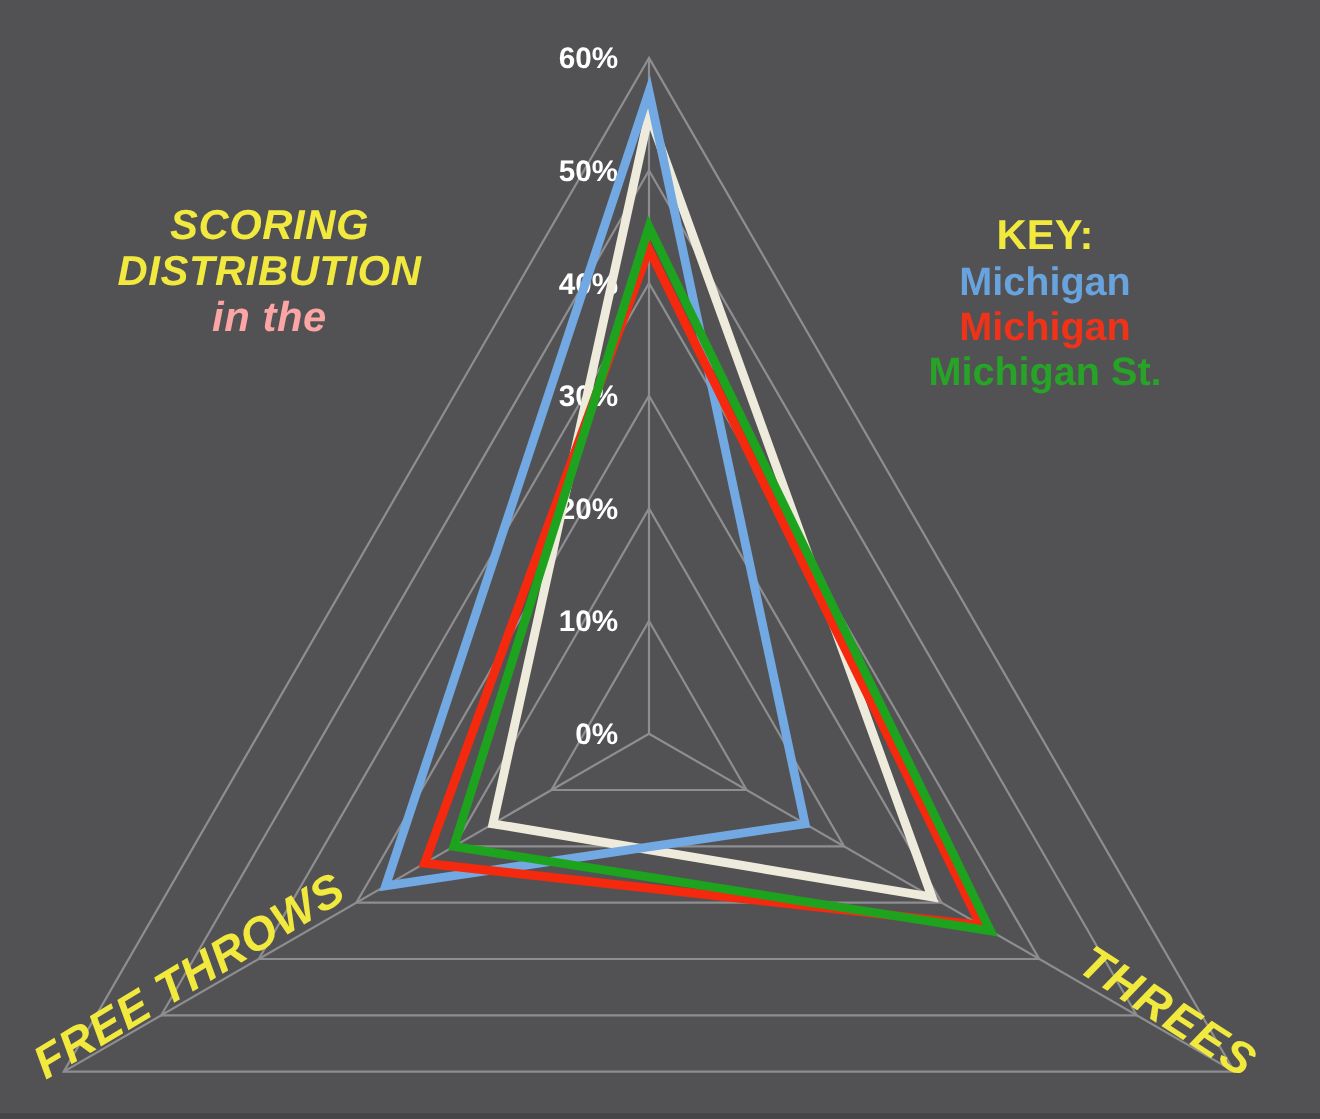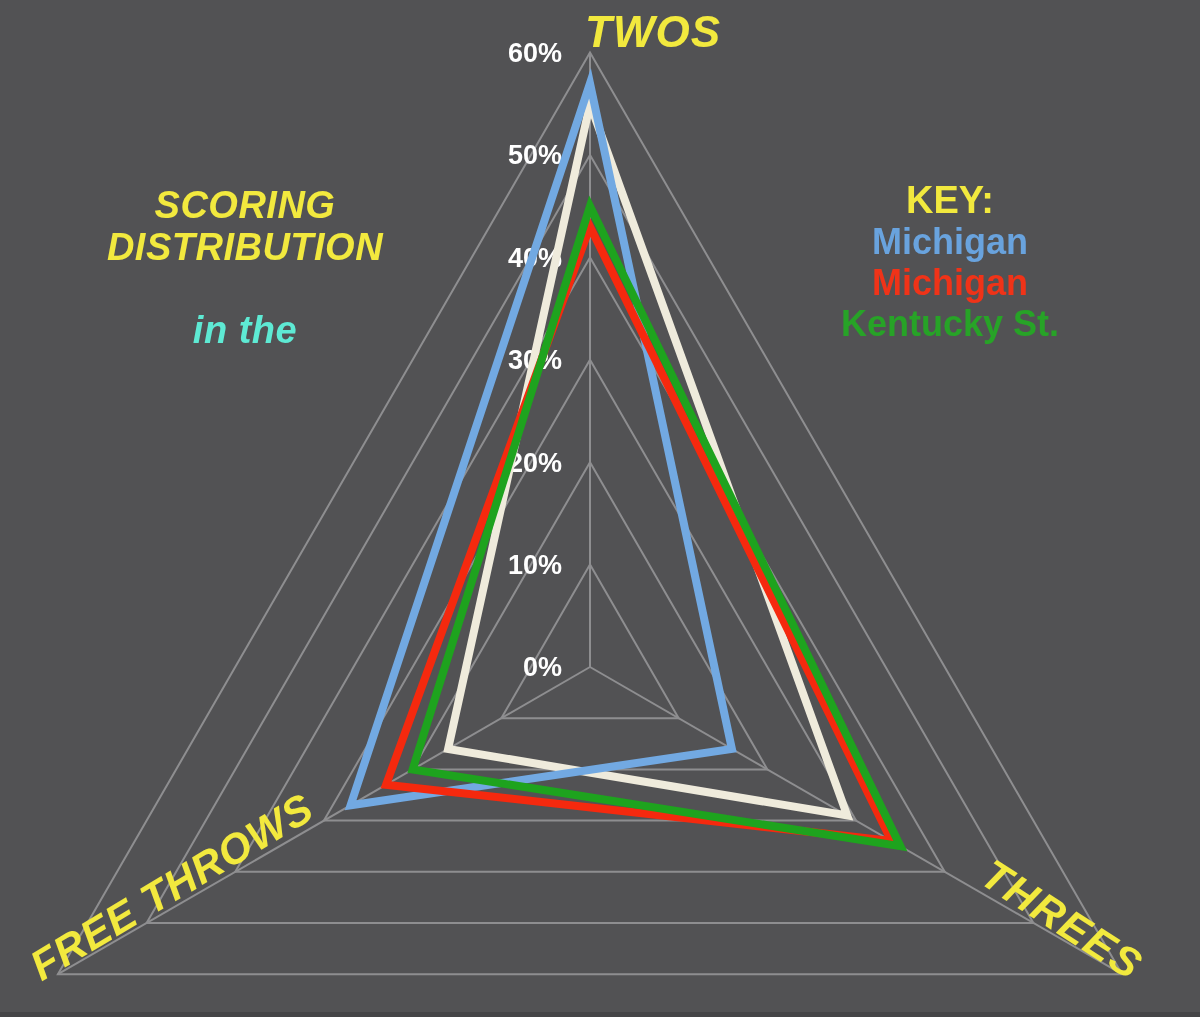--- a/index.html
+++ b/index.html
@@ -17,25 +17,25 @@
     position:absolute;
     left:245px;top:184px;
     transform:translateX(-50%);
     text-align:center;
     font-weight:bold;
     font-style:italic;
     line-height:42px;
     white-space:nowrap;
   }
   .title-accent{font-size:38px;color:#F2E93E;letter-spacing:0.5px;}
-  .title-plain{font-size:38px;color:#5eead4;letter-spacing:0.5px;margin-top:41px;}
+  .title-plain{font-size:38px;color:#fca5a5;letter-spacing:0.5px;}
 
   .key-block{
     position:absolute;
-    left:950px;top:180px;
+    left:950px;top:194px;
     transform:translateX(-50%);
     text-align:center;
     font-weight:bold;
     line-height:41px;
     white-space:nowrap;
     font-size:36px;
   }
   .key-head{color:#F2E93E;font-size:38px;}
 
   .axis-label{
@@ -96,21 +96,20 @@
   <div class="title-block">
     <div class="title-accent">SCORING</div>
     <div class="title-accent">DISTRIBUTION</div>
     <div class="title-plain">in the</div>
   </div>
 
   <div class="key-block">
     <div class="key-head">KEY:</div>
     <div class="key-item" style="color: rgb(105, 163, 222);">Michigan</div>
     <div class="key-item" style="color: rgb(240, 51, 24);">Michigan</div>
-    <div class="key-item" style="color: rgb(39, 163, 39);">Kentucky St.</div>
+    <div class="key-item" style="color: rgb(39, 163, 39);">Michigan St.</div>
   </div>
 
-  <div class="axis-label axis-twos">TWOS</div>
   <div class="axis-label axis-threes">THREES</div>
   <div class="axis-label axis-ft">FREE THROWS</div>
 
   <div class="bottom-strip"></div>
 </div>
 
 </body></html>

